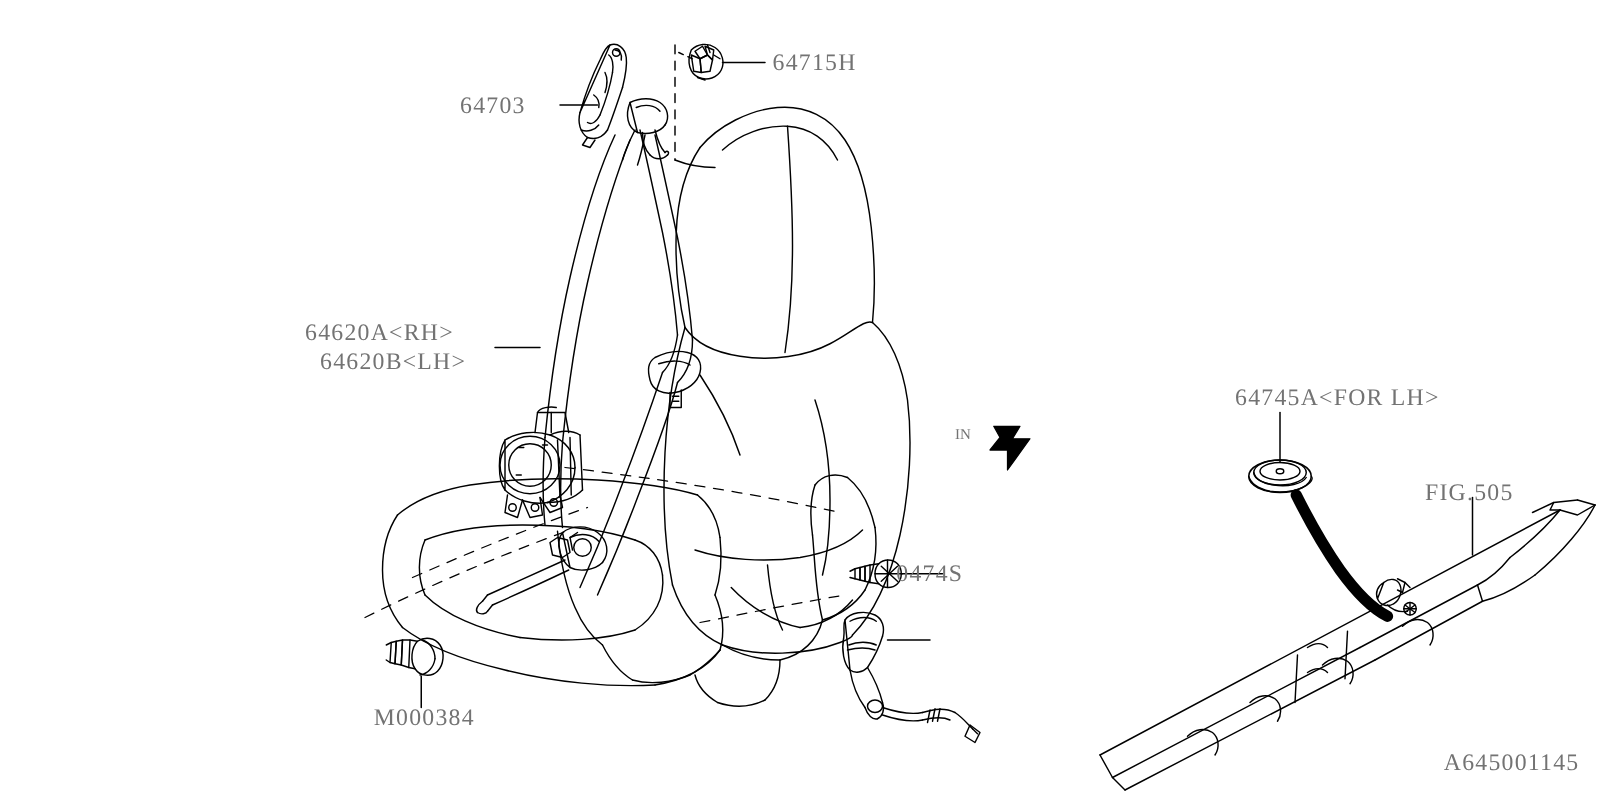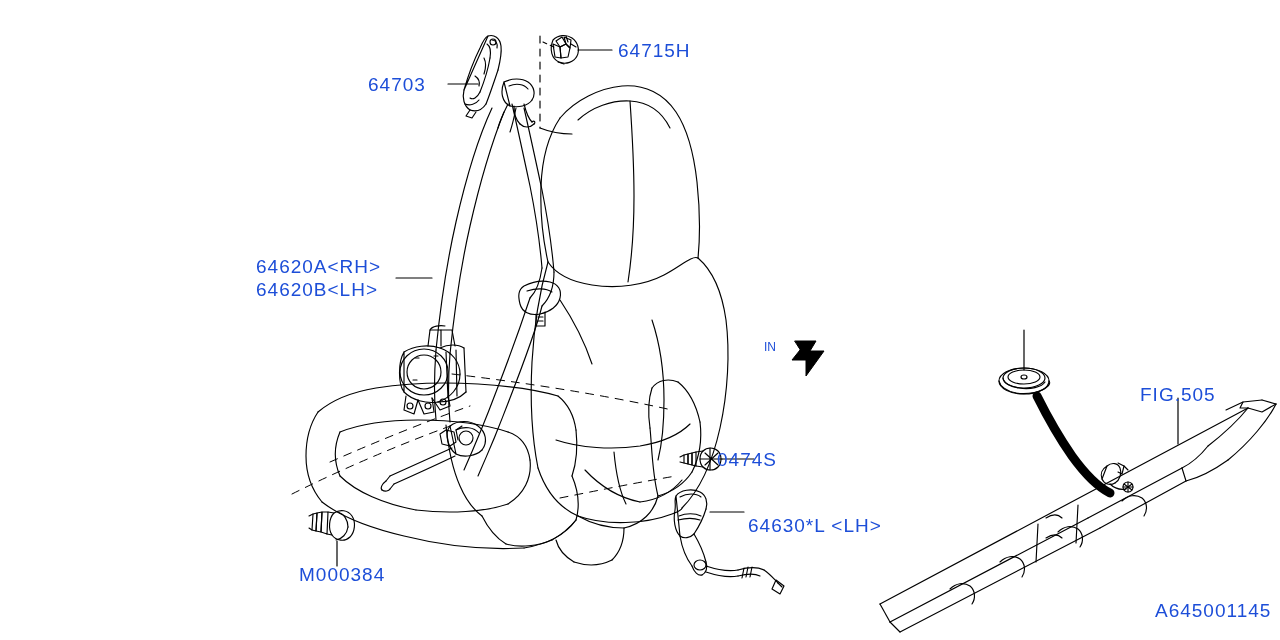--- a/index.html
+++ b/index.html
@@ -17,24 +17,24 @@
     font-family: "DejaVu Sans Mono", "Liberation Mono", monospace;
   }
   #artwork {
     position: absolute;
     left: 0; top: 0;
     width: 1280px;
     height: 640px;
   }
   .label {
     position: absolute;
-    font-family: Liberation Sans, sans-serif;
+    font-family: Liberation Serif, serif;
     font-size: 19px;
     letter-spacing: 0.5px;
-    color: #1d4ed8;
+    color: #737373;
     white-space: pre;
     line-height: 23px;
   }
   .label.code  { font-size: 19px; letter-spacing: 1px; }
   .label.inmark { font-size: 12px; letter-spacing: 0px; }
 </style>
 </head>
 <body>
 
 <div id="page">
@@ -378,29 +378,29 @@
         <path d="M1178,398 L1178,444"></path>
       </g>
 
     </g>
   </svg>
 
   <div class="label code" style="left:368px; top:73px;">64703</div>
 
   <div class="label code" style="left:618px; top:39px;">64715H</div>
 
-  <div class="label code" style="left:256px; top:255px;">64620A&lt;RH&gt;</div>
+  <div class="label code" style="left:244px; top:255px;">64620A&lt;RH&gt;</div>
   <div class="label code" style="left:256px; top:278px;">64620B&lt;LH&gt;</div>
 
   <div class="label code" style="left:717px; top:448px;">0474S</div>
 
-  <div class="label code" style="left:748px; top:514px;">64630*L &lt;LH&gt;</div>
 
   <div class="label code" style="left:299px; top:563px;">M000384</div>
 
+  <div class="label code" style="left:988px; top:307px;">64745A&lt;FOR LH&gt;</div>
 
   <div class="label code" style="left:1140px; top:383px;">FIG.505</div>
 
   <div class="label inmark" style="left:764px; top:336px;">IN</div>
 
   <div class="label code" style="left:1155px; top:599px;text-align:right;">A645001145</div>
 
 </div>
 
 </body></html>

